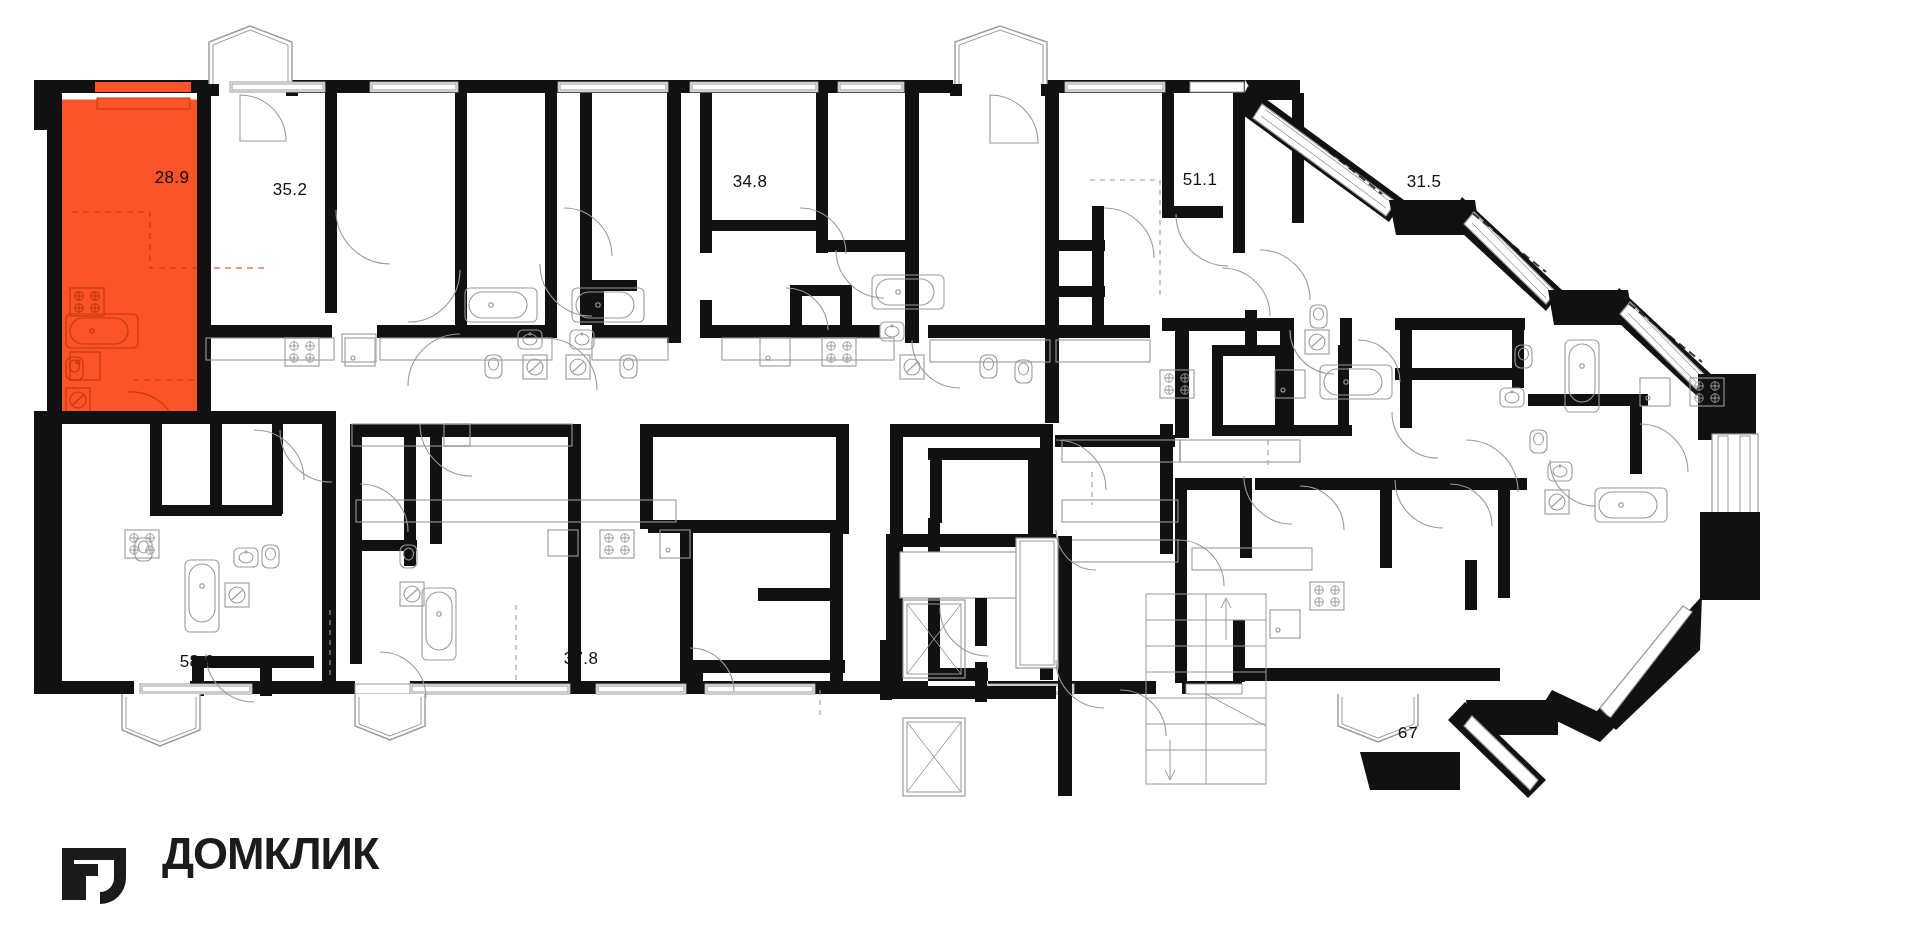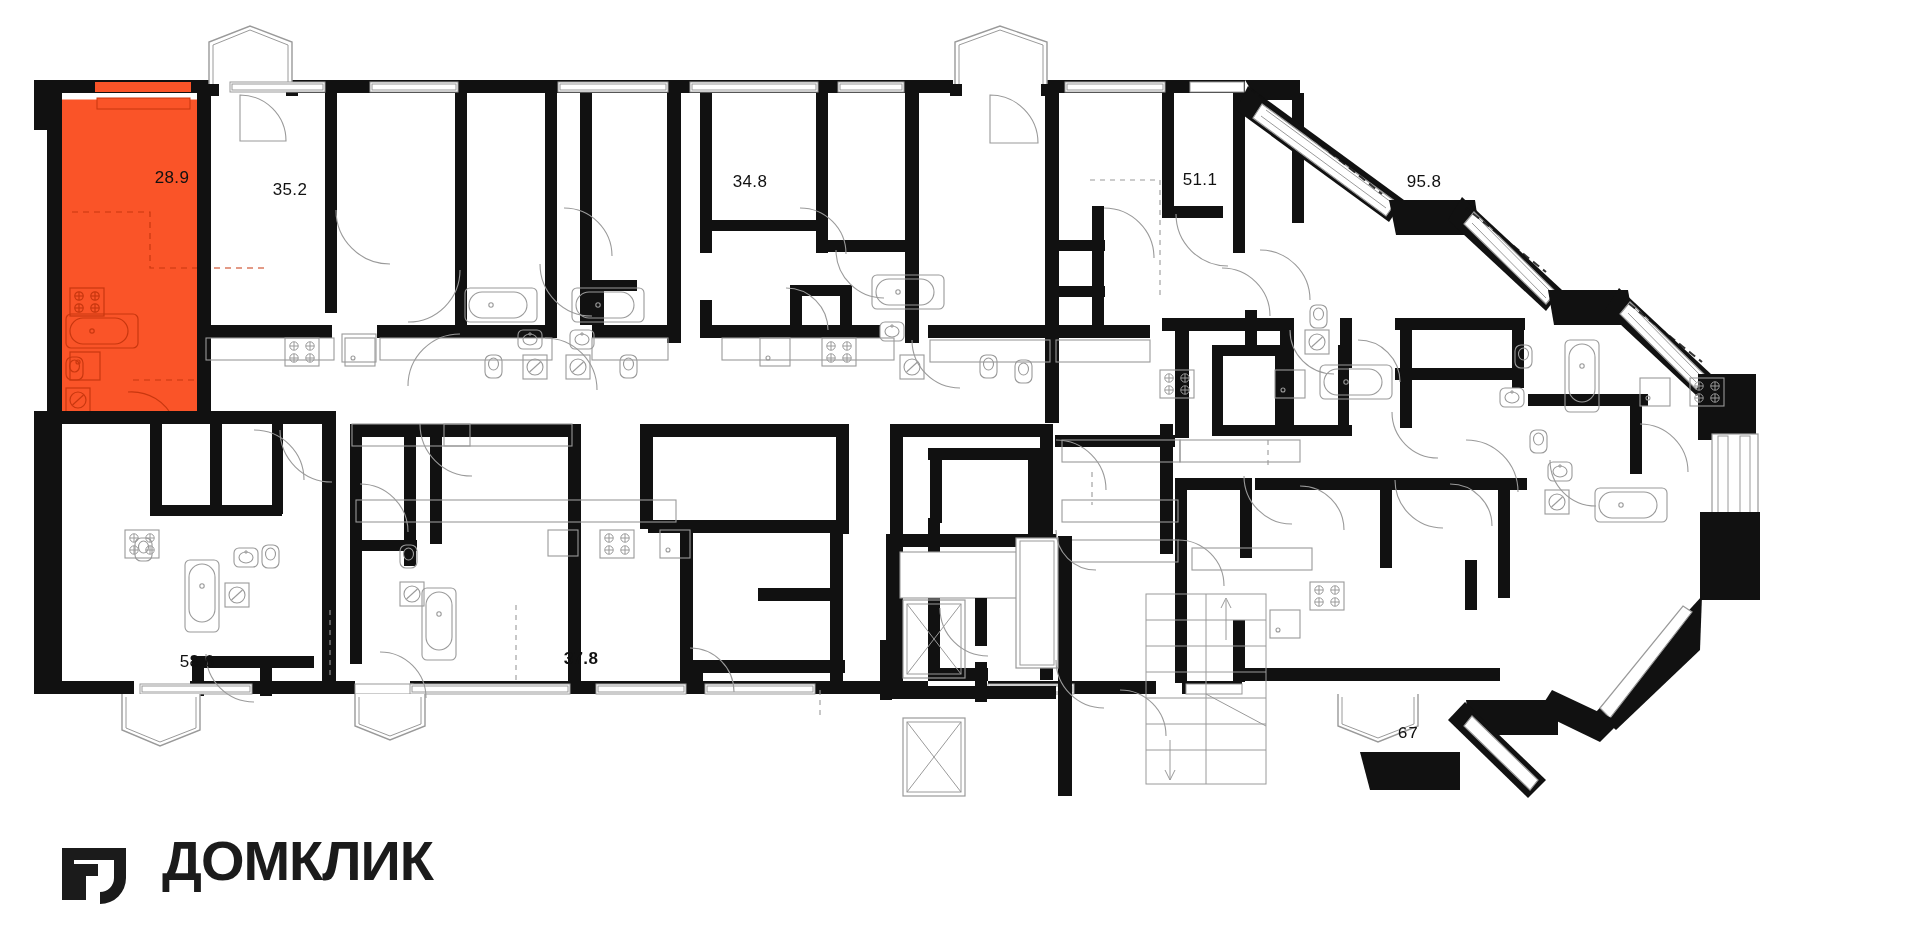--- a/index.html
+++ b/index.html
@@ -5,21 +5,21 @@
 <style>
   html,body{margin:0;padding:0;background:#ffffff;}
   body{width:1920px;height:935px;overflow:hidden;
        font-family:"Liberation Sans","DejaVu Sans",sans-serif;}
   #stage{position:relative;width:1920px;height:935px;background:#fff;}
   #plan{position:absolute;inset:0;}
   .arealabel{position:absolute;font-size:17px;font-weight:400;color:#111;
              letter-spacing:.4px;white-space:nowrap;transform:translate(-50%,-50%);}
   #watermark{position:absolute;left:52px;top:818px;width:420px;height:92px;
              pointer-events:none;}
-  #wm-text{position:absolute;left:110px;top:10px;font-size:56px;font-weight:bold;
+  #wm-text{position:absolute;left:110px;top:10px;font-size:45px;font-weight:bold;
            color:#1b1b1b;letter-spacing:-1px;font-family:"Liberation Sans",sans-serif;}
 </style>
 </head>
 <body>
 
 <div id="stage">
 
   <svg id="plan" viewBox="0 0 1920 935" xmlns="http://www.w3.org/2000/svg">
 
     <defs>
@@ -515,23 +515,23 @@
       <path d="M1092 472 L1092 505"></path>
       <path d="M820 690 L820 720"></path>
     </g>
 
   </svg>
 
   <div class="arealabel" style="left:172px;top:178px;">28.9</div>
   <div class="arealabel" style="left:290px;top:178px;margin-top:12px;">35.2</div>
   <div class="arealabel" style="left:750px;top:182px;text-align:right;">34.8</div>
   <div class="arealabel" style="left:1189px;top:180px;margin-left:11px;">51.1</div>
-  <div class="arealabel" style="left:1424px;top:182px;">95.8</div>
+  <div class="arealabel" style="left:1424px;top:182px;">31.5</div>
   <div class="arealabel" style="left:197px;top:662px;">58.6</div>
-  <div class="arealabel" style="left:581px;top:659px;font-weight:bold;">37.8</div>
+  <div class="arealabel" style="left:581px;top:659px;">37.8</div>
   <div class="arealabel" style="left:1408px;top:733px;font-family:Liberation Mono, monospace;">67</div>
 
   <div id="watermark">
     <svg width="96" height="92" viewBox="0 0 96 92">
       <path d="M10 30 L10 82 L34 82 L34 58 L46 58 L46 46 L22 46 L22 42 L62 42 L62 60
                A14 14 0 0 1 48 74 L48 86 A26 26 0 0 0 74 60 L74 30 Z" fill="#1b1b1b"></path>
     </svg>
     <div id="wm-text">ДОМКЛИК</div>
   </div>
 

